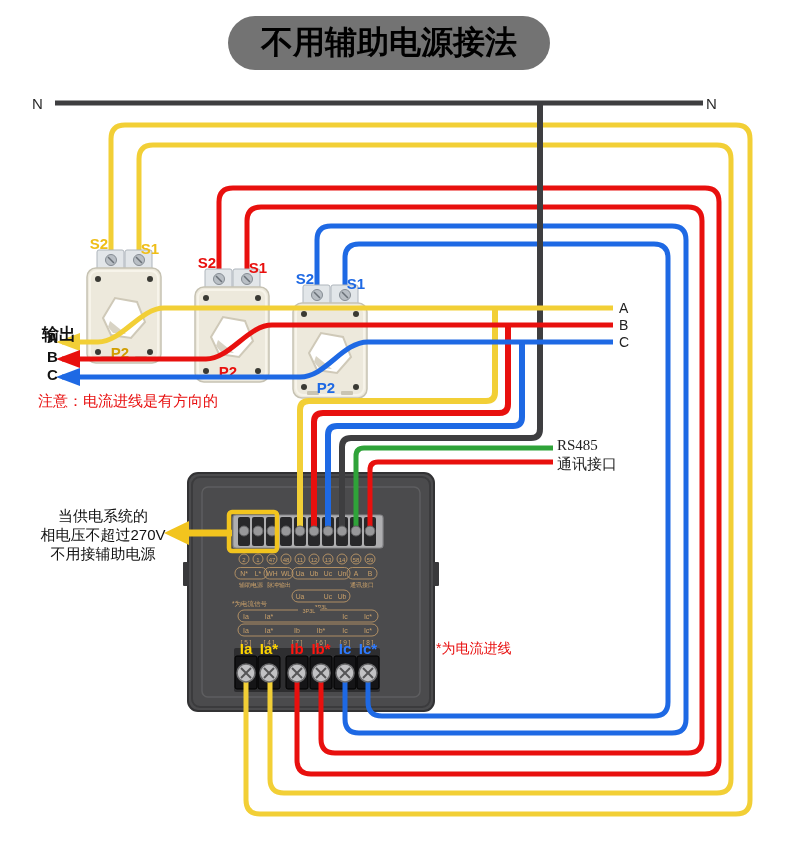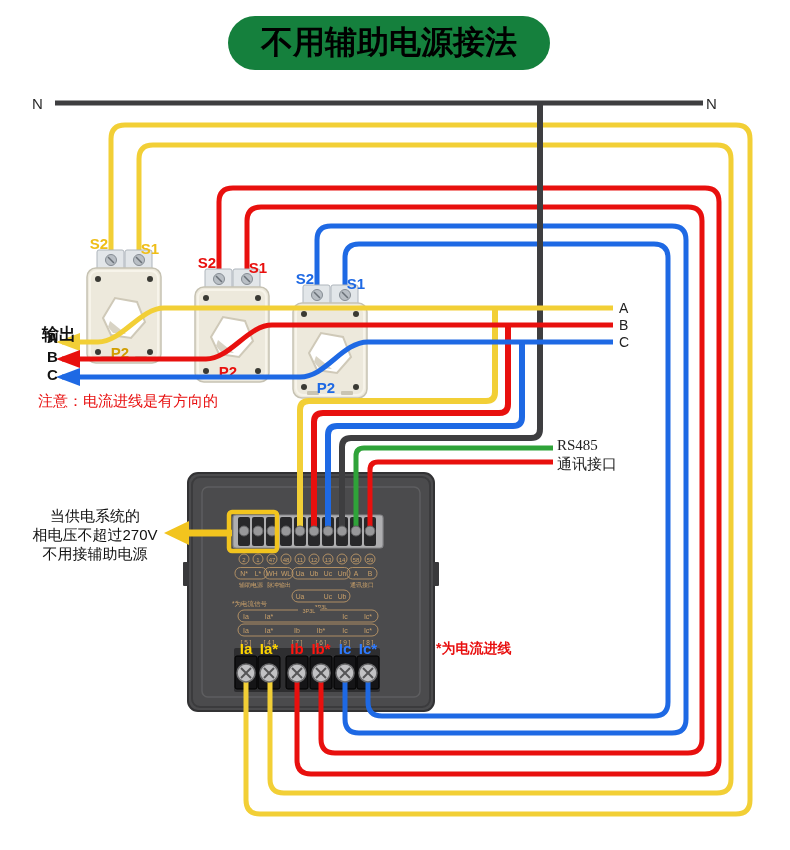--- a/index.html
+++ b/index.html
@@ -2,31 +2,31 @@
 <html><head>
 <meta charset="utf-8">
 <style>
   html,body{margin:0;padding:0;background:#ffffff;}
   #stage{position:relative;width:790px;height:850px;background:#ffffff;overflow:hidden;
          font-family:"Liberation Sans",sans-serif;}
   #diagram{position:absolute;left:0;top:0;}
   svg text{font-family:"Liberation Sans",sans-serif;}
   .lbl{position:absolute;white-space:nowrap;color:#1a1a1a;}
   #title-pill{position:absolute;left:228px;top:16px;width:322px;height:54px;border-radius:28px;
-      background:#15803d;display:flex;align-items:center;justify-content:center;
+      background:#737373;display:flex;align-items:center;justify-content:center;
       font-size:32px;font-weight:900;color:#000;}
   #title-suffix{left:556px;top:22px;font-size:33px;font-weight:900;color:#000;}
   .nlab{font-size:15px;color:#2b2b2b;}
   #output-label{left:42px;top:311px;font-size:17px;font-weight:700;color:#111;margin-top:12px;}
   .phase-out{font-size:15px;font-weight:600;color:#111;}
   #direction-note{left:38px;top:392px;font-size:15px;font-weight:400;color:#E80F0F;}
-  #aux-note{left:18px;top:506px;width:154px;text-align:center;font-size:15px;line-height:19px;color:#111;}
+  #aux-note{left:26px;top:506px;width:154px;text-align:center;font-size:15px;line-height:19px;color:#111;}
   .rs-lab{font-size:15px;color:#222;font-family:Liberation Serif, serif;}
   .phase-in{font-size:14px;color:#222;}
-  #current-inlet-note{left:436px;top:640px;font-size:14px;font-weight:700;color:#E80F0F;}
+  #current-inlet-note{left:436px;top:640px;font-size:14px;font-weight:400;color:#E80F0F;}
 </style>
 </head>
 <body>
 
 <div id="stage">
   <svg id="diagram" width="790" height="850" viewBox="0 0 790 850">
       <path d="M55,103 L703,103" fill="none" stroke="#3E3E40" stroke-width="5"></path>
       <g>
         <rect x="188" y="473" width="246" height="238" rx="10" fill="#4B4B4D" stroke="#323234" stroke-width="2"></rect>
         <rect x="192" y="477" width="238" height="230" rx="8" fill="none" stroke="#3B3B3D" stroke-width="2"></rect>

